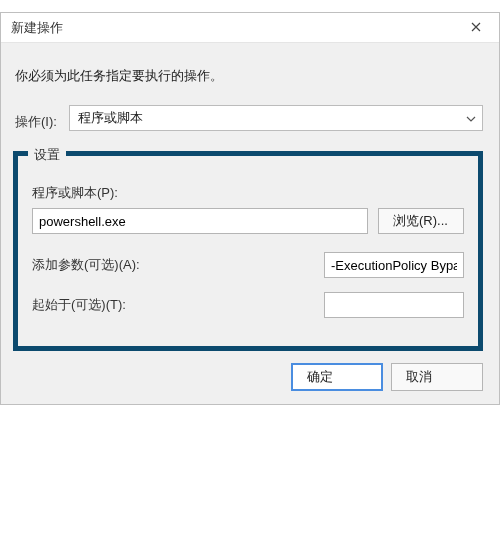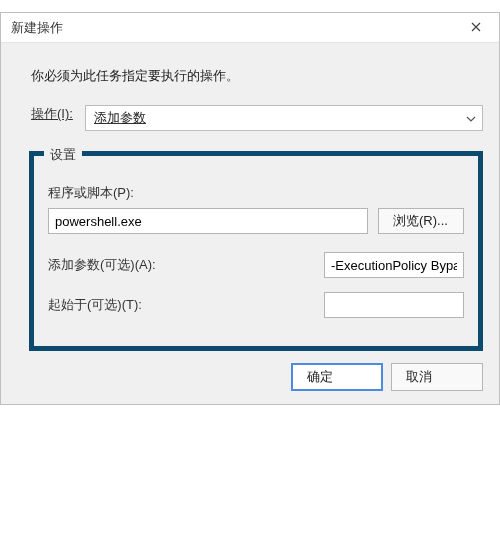--- a/index.html
+++ b/index.html
@@ -33,34 +33,33 @@
     color: #333;
   }
   .titlebar .close {
     width: 46px; height: 30px;
     display: flex; align-items: center; justify-content: center;
     color: #444;
   }
   .titlebar .close svg { width: 10px; height: 10px; }
   .content {
     flex: 1;
-    padding: 14px 16px 0 28px;
+    padding: 14px 16px 0 12px;
     display: flex;
     flex-direction: column;
   }
   .instruction {
     font-size: 13px;
     color: #222;
     margin: 10px 2px 20px 2px;
   }
   .row-action {
     display: flex;
-    align-items: flex-start;
+    align-items: flex-end;
     margin-bottom: 14px;
-    text-decoration: underline;
   }
   .row-action .lbl {
     width: 56px;
     padding-left: 2px;
   }
   .select-wrap {
     flex: 1;
     position: relative;
   }
   .select {
@@ -168,21 +167,21 @@
   </div>
 
   <div class="content">
 
     <div class="instruction">你必须为此任务指定要执行的操作。</div>
 
     <div class="row-action">
       <div class="lbl">操作(I):</div>
       <div class="select-wrap">
         <div class="select">
-          <span>添加参数</span>
+          <span>程序或脚本</span>
           <span class="chev">
             <svg width="10" height="6" viewBox="0 0 10 6">
                 <path d="M1 1 L5 5 L9 1" stroke="#555" stroke-width="1.2" fill="none"></path>
               </svg>
           </span>
         </div>
       </div>
     </div>
 
     <div class="groupbox">

